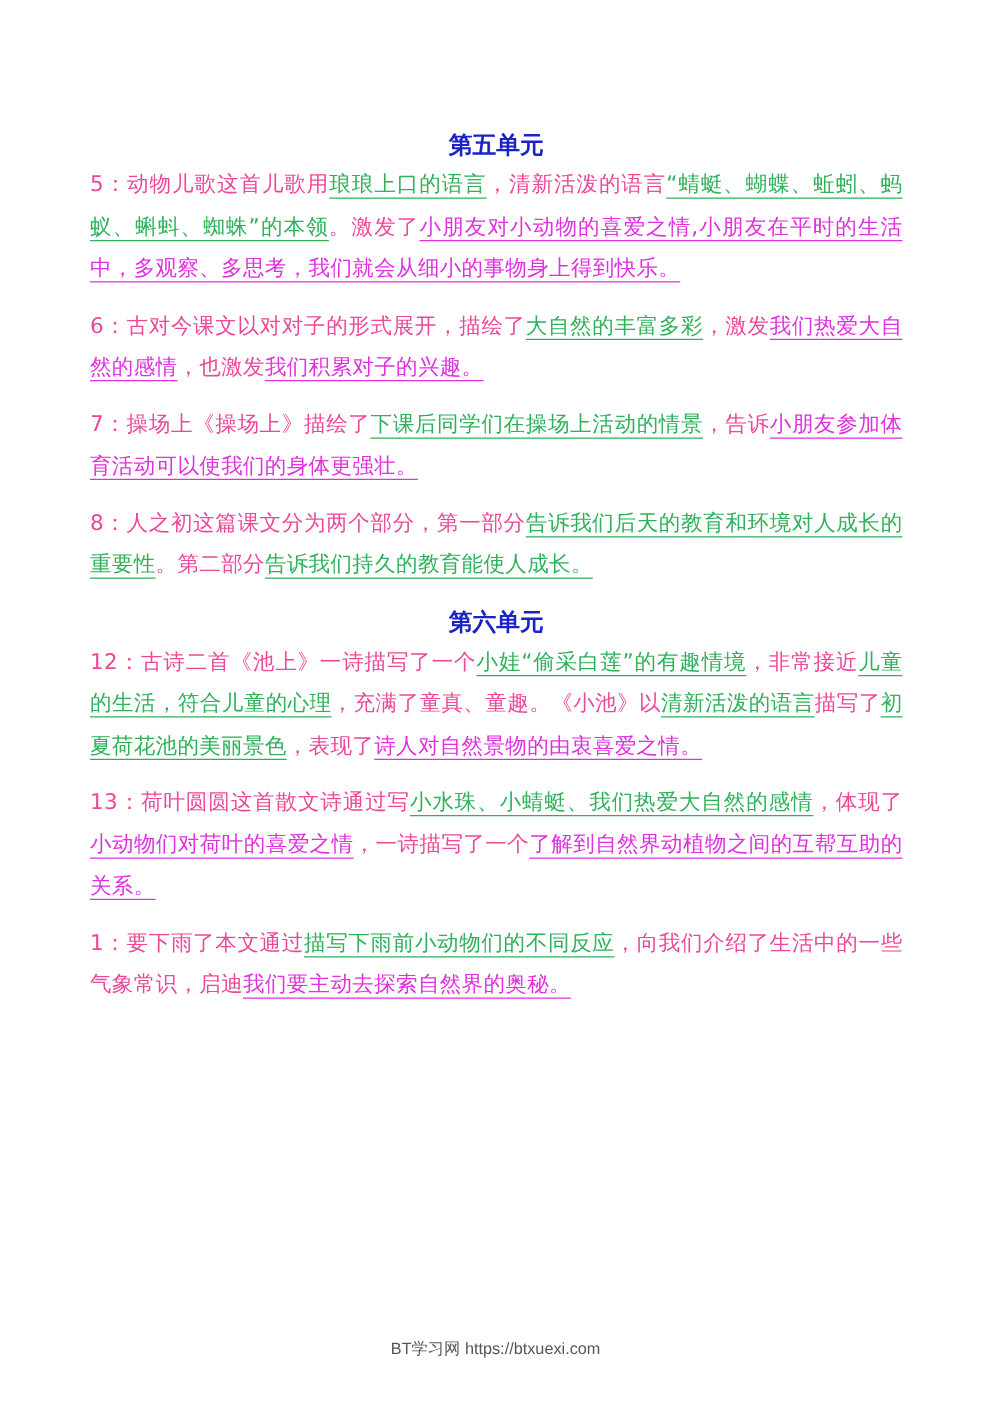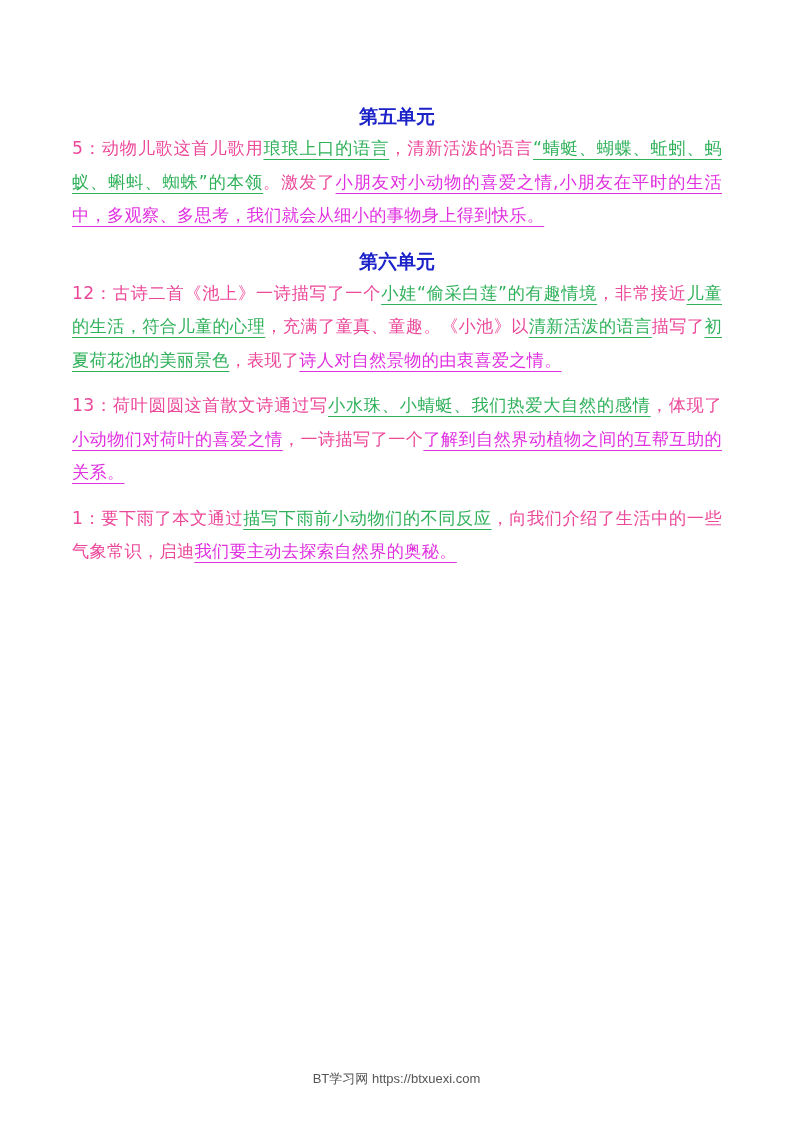--- a/index.html
+++ b/index.html
@@ -26,20 +26,23 @@
     font-family: Liberation Sans, sans-serif; font-size: 13px; color: #555555;
   }
 </style>
 </head>
 <body>
 
 <div class="page">
   <h2 class="heading">第五单元</h2>
   <div id="sec0">
       <p class="para"><span class="seg-plain">5：动物儿歌这首儿歌用</span><span class="seg-green">琅琅上口的语言</span><span class="seg-plain">，清新活泼的语言</span><span class="seg-green">“蜻蜓、蝴蝶、蚯蚓、蚂蚁、蝌蚪、蜘蛛”的本领</span><span class="seg-plain">。激发了</span><span class="seg-pink">小朋友对小动物的喜爱之情,小朋友在平时的生活中，多观察、多思考，我们就会从细小的事物身上得到快乐。</span></p>
+      <p class="para"><span class="seg-plain">6：古对今课文以对对子的形式展开，描绘了</span><span class="seg-green">大自然的丰富多彩</span><span class="seg-plain">，激发</span><span class="seg-pink">我们热爱大自然的感情</span><span class="seg-plain">，也激发</span><span class="seg-pink">我们积累对子的兴趣。</span></p>
+      <p class="para"><span class="seg-plain">7：操场上《操场上》描绘了</span><span class="seg-green">下课后同学们在操场上活动的情景</span><span class="seg-plain">，告诉</span><span class="seg-pink">小朋友参加体育活动可以使我们的身体更强壮。</span></p>
+      <p class="para"><span class="seg-plain">8：人之初这篇课文分为两个部分，第一部分</span><span class="seg-green">告诉我们后天的教育和环境对人成长的重要性</span><span class="seg-plain">。第二部分</span><span class="seg-green">告诉我们持久的教育能使人成长。</span></p>
     </div>
   <h2 class="heading unit6">第六单元</h2>
   <div id="sec1">
       <p class="para"><span class="seg-plain">12：古诗二首《池上》一诗描写了一个</span><span class="seg-green">小娃“偷采白莲”的有趣情境</span><span class="seg-plain">，非常接近</span><span class="seg-green">儿童的生活，符合儿童的心理</span><span class="seg-plain">，充满了童真、童趣。《小池》以</span><span class="seg-green">清新活泼的语言</span><span class="seg-plain">描写了</span><span class="seg-green">初夏荷花池的美丽景色</span><span class="seg-plain">，表现了</span><span class="seg-pink">诗人对自然景物的由衷喜爱之情。</span></p>
       <p class="para"><span class="seg-plain">13：荷叶圆圆这首散文诗通过写</span><span class="seg-green">小水珠、小蜻蜓、我们热爱大自然的感情</span><span class="seg-plain">，体现了</span><span class="seg-pink">小动物们对荷叶的喜爱之情</span><span class="seg-plain">，一诗描写了一个</span><span class="seg-pink">了解到自然界动植物之间的互帮互助的关系。</span></p>
       <p class="para"><span class="seg-plain">1：要下雨了本文通过</span><span class="seg-green">描写下雨前小动物们的不同反应</span><span class="seg-plain">，向我们介绍了生活中的一些气象常识，启迪</span><span class="seg-pink">我们要主动去探索自然界的奥秘。</span></p>
     </div>
 </div>
 
 <div class="footer">BT学习网 https://btxuexi.com</div>

